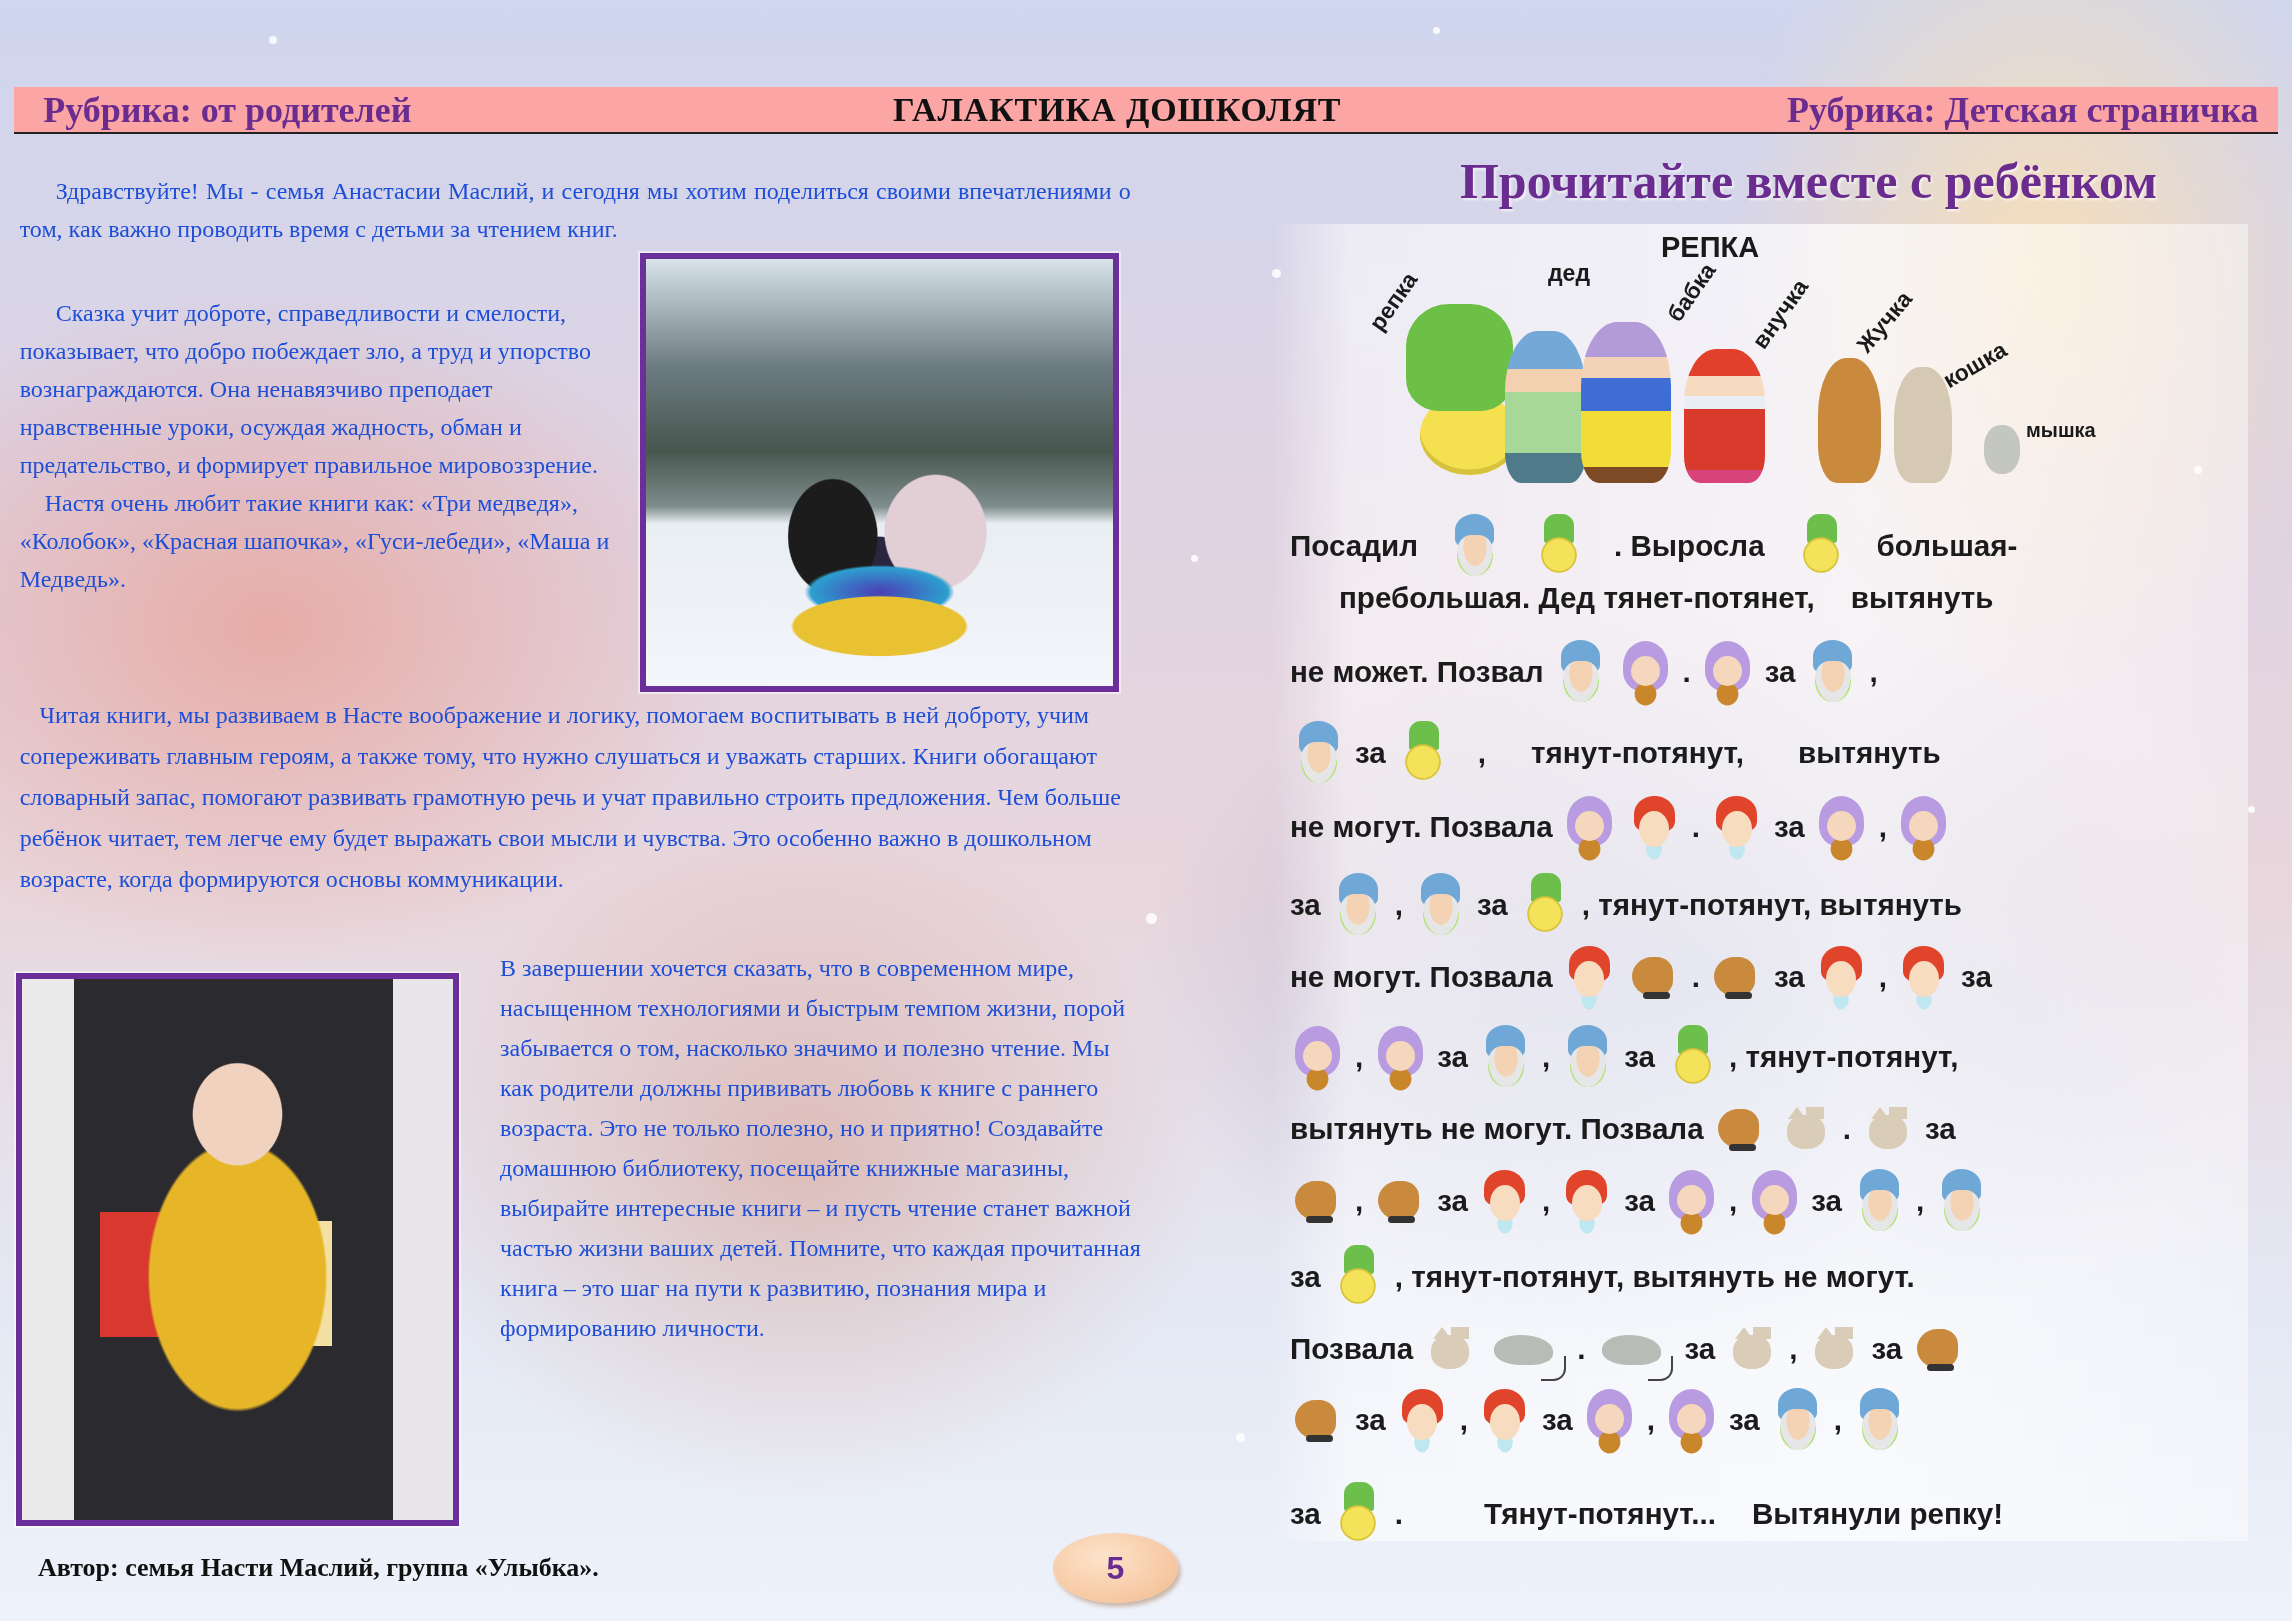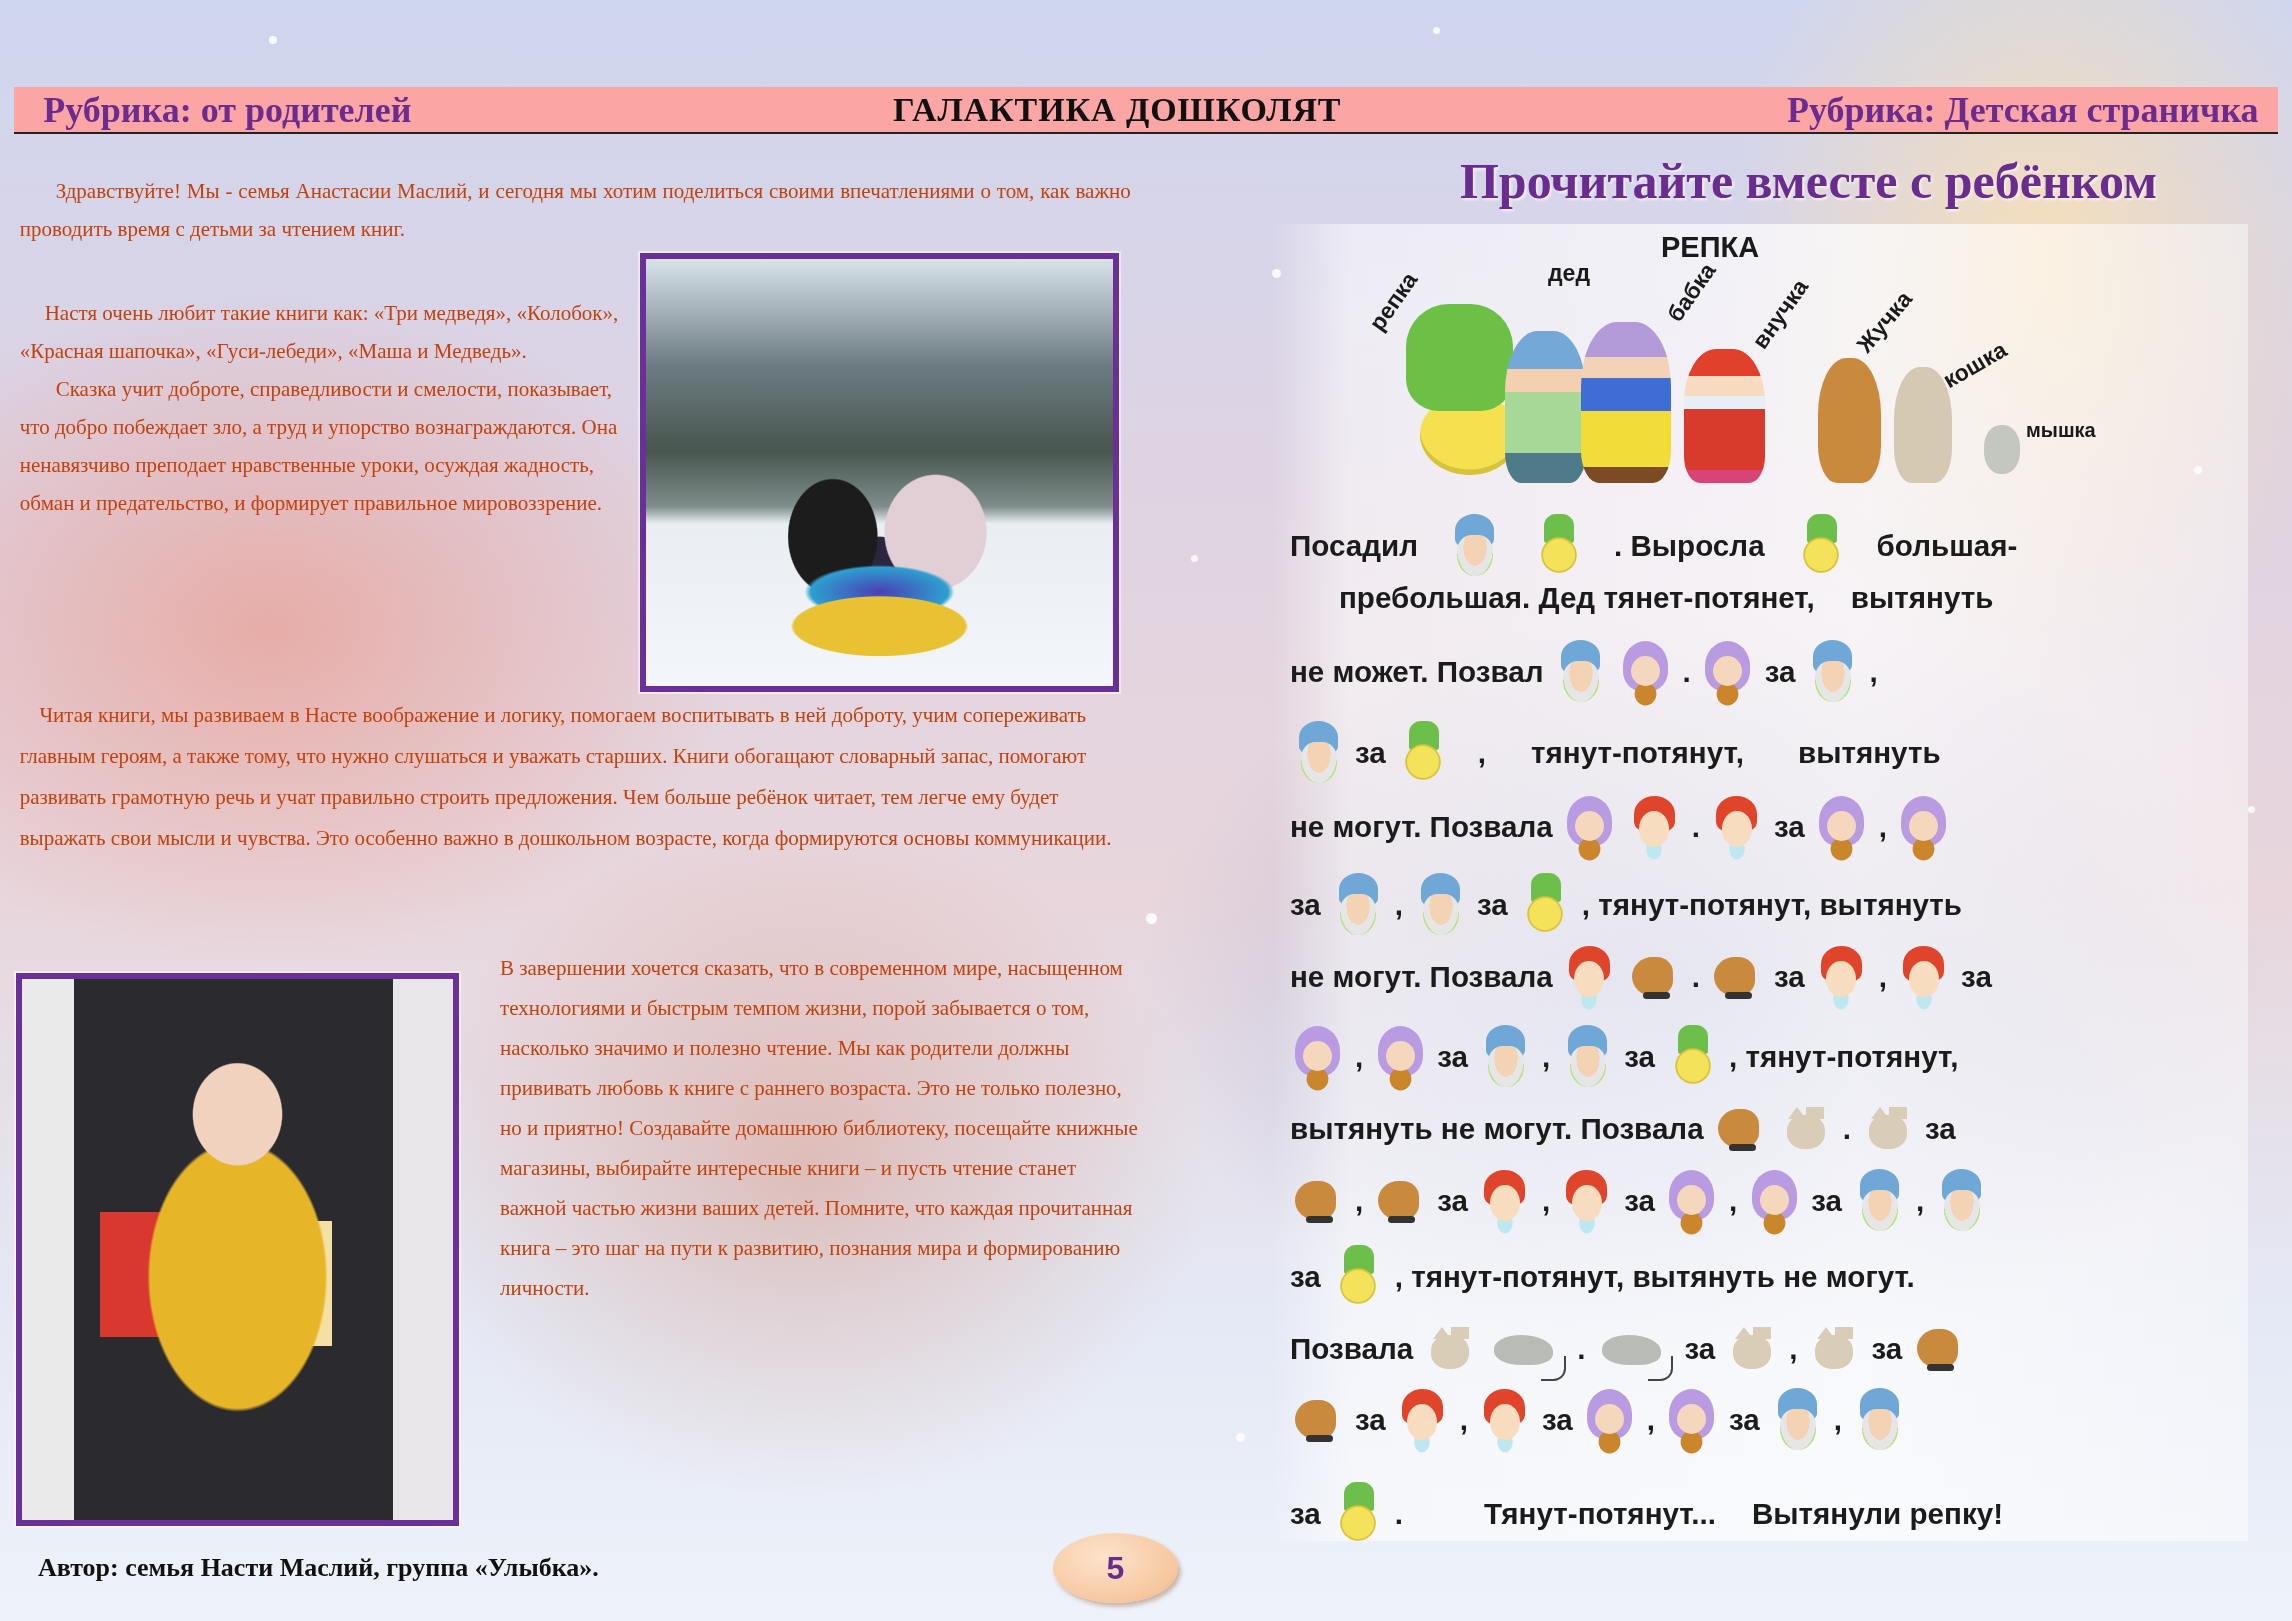--- a/index.html
+++ b/index.html
@@ -21,21 +21,21 @@
   .header-bar {
     position: absolute; left: 14.3px; top: 87px; width: 2264px; height: 47px;
     background: #fca5a5; border-bottom: 2.7px solid #222;
     display: flex; align-items: center; justify-content: space-between;
     padding: 0 19.7px 0 29px;
   }
   .rubric { font-weight: bold; font-size: 36px; color: #6a2c8f; }
   .mag-title { font-weight: bold; font-size: 34px; color: #111; letter-spacing: 0.9px; margin-left: 36px; }
 
   
-  .txt { position: absolute; font-size: 21px; line-height: 38px; color: #c2410c; }
+  .txt { position: absolute; font-size: 24px; line-height: 38px; color: #1d4ed8; }
   .txt p { text-indent: 36px; }
   .txt p.noindent { text-indent: 0; }
   .justify { text-align: justify; text-align-last: left; }
 
   
   .photo {
     position: absolute; border: 6.3px solid #6b2f9a; overflow: hidden;
     box-shadow: 0 0 0 1.8px rgba(255,255,255,0.6);
   }
   .photo-family {
@@ -140,22 +140,22 @@
   <span class="rubric">Рубрика: от родителей</span>
   <span class="mag-title">ГАЛАКТИКА ДОШКОЛЯТ</span>
   <span class="rubric">Рубрика: Детская страничка</span>
 </div>
 
 <div class="txt justify" style="left:19.7px; top:172px; width:1111px;">
   <p>Здравствуйте! Мы - семья Анастасии Маслий, и сегодня мы хотим поделиться своими впечатлениями о том, как важно проводить время с детьми за чтением книг.</p>
 </div>
 
 <div class="txt" style="left:19.7px; top:294px; width:618px;">
+  <p>Сказка учит доброте, справедливости и смелости, показывает, что добро побеждает зло, а труд и упорство вознаграждаются. Она ненавязчиво преподает нравственные уроки, осуждая жадность, обман и предательство, и формирует правильное мировоззрение.</p>
   <p style="text-indent:25px">Настя очень любит такие книги как: «Три медведя», «Колобок», «Красная шапочка», «Гуси-лебеди», «Маша и Медведь».</p>
-  <p>Сказка учит доброте, справедливости и смелости, показывает, что добро побеждает зло, а труд и упорство вознаграждаются. Она ненавязчиво преподает нравственные уроки, осуждая жадность, обман и предательство, и формирует правильное мировоззрение.</p>
 </div>
 
 <div class="photo photo-family"></div>
 
 <div class="txt" style="left:19.7px; top:695px; width:1111px; line-height:41px;">
   <p style="text-indent:19.7px">Читая книги, мы развиваем в Насте воображение и логику, помогаем воспитывать в ней доброту, учим сопереживать главным героям, а также тому, что нужно слушаться и уважать старших. Книги обогащают словарный запас, помогают развивать грамотную речь и учат правильно строить предложения. Чем больше ребёнок читает, тем легче ему будет выражать свои мысли и чувства. Это особенно важно в дошкольном возрасте, когда формируются основы коммуникации.</p>
 </div>
 
 <div class="photo photo-girl"></div>
 

